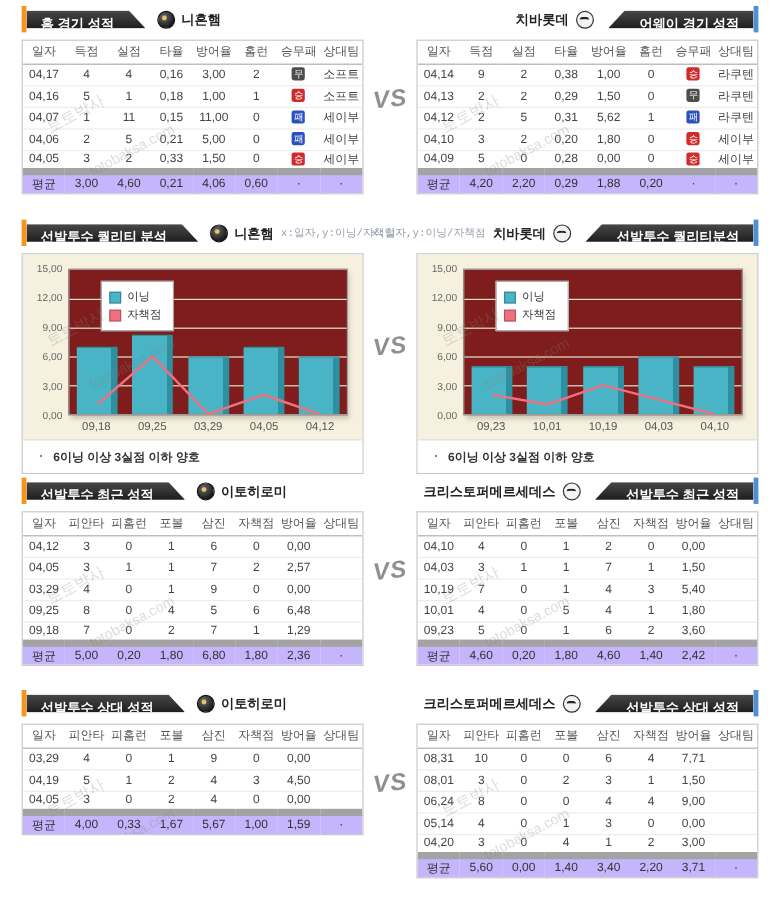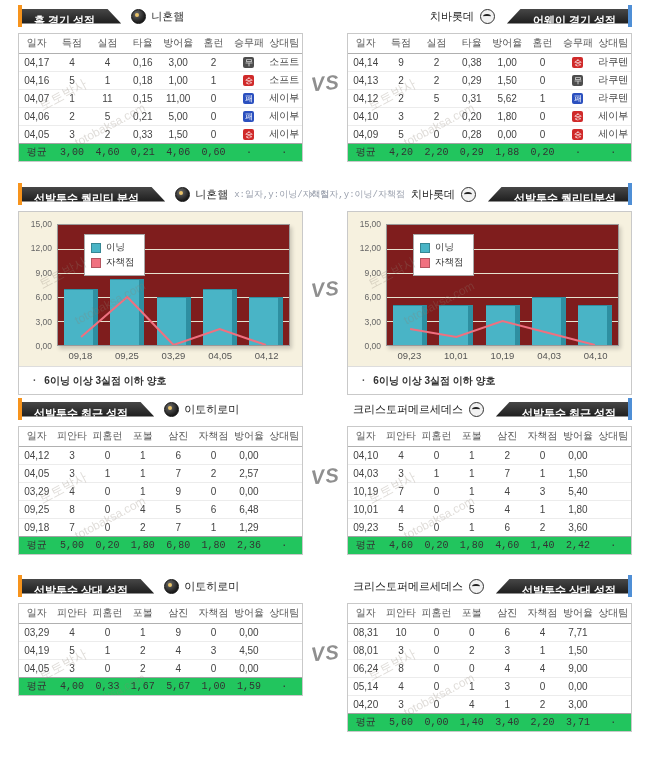--- a/index.html
+++ b/index.html
@@ -17,36 +17,36 @@
   .stripe.orange { background:#f7941d; }
   .stripe.blue { background:#4f8fd6; }
   .ribbon { height:15px; line-height:22px; color:#fff; font-size:11px; font-weight:bold; background:linear-gradient(#474747,#1d1d1d); white-space:nowrap; }
   .ribbon.l { clip-path:polygon(0 0, calc(100% - 14px) 0, 100% 100%, 0 100%); padding:0 26px 0 12px; }
   .ribbon.r { clip-path:polygon(14px 0, 100% 0, 100% 100%, 0 100%); padding:0 12px 0 26px; margin-left:6px; }
   .logo { width:15px; height:15px; border-radius:50%; flex:0 0 15px; margin:0 5px 0 10px; position:relative; }
   .logo.dark { background:radial-gradient(circle at 35% 30%, #6a6a6a, #1c1c1c 70%); border:1px solid #111; }
   .logo.dark::after { content:""; position:absolute; left:3px; top:3px; width:4px; height:4px; border-radius:50%; background:#e9c36a; }
   .logo.mascot { background:#f2f2f2; border:1px solid #333; margin:0 6px 0 6px; }
   .logo.mascot::after { content:""; position:absolute; left:2px; top:4px; width:8px; height:3px; border-radius:50% 50% 0 0; border-top:2px solid #222; }
-  .team-name { font-size:11px; font-weight:normal; color:#222; white-space:nowrap; }
+  .team-name { font-size:11px; font-weight:bold; color:#222; white-space:nowrap; }
   .sec-header.rhs { justify-content:flex-end; }
   .axis-note { font-size:9px; color:#9aa0ad; white-space:nowrap; margin:0 6px;font-family:Liberation Mono, monospace; }
 
   
   .card { border:1px solid #c9c9c9; background:#fff; position:relative; overflow:hidden; }
   .wm { position:absolute; color:rgba(140,130,115,0.28); font-size:13px; transform:rotate(-28deg); pointer-events:none; white-space:nowrap; z-index:5; }
   .wm1 { left:18px; top:52px; }
   .wm2 { left:52px; top:84px; font-size:12px; }
 
   
   table { width:100%; border-collapse:collapse; table-layout:fixed; }
   th { height:19px; font-size:10px; font-weight:normal; color:#555; border-bottom:1px solid #ადsolid; }
   th { border-bottom:1px solid #b0b0b0; }
   td { height:18px; font-size:10px; color:#444; text-align:center; border-top:1px solid #ececec; }
-  tr.avg td { background:#22c55e; border-top:1px solid #a3a3a3; color:#333;font-family:Liberation Mono, monospace; }
+  tr.avg td { background:#c4b5fd; border-top:6px solid #a3a3a3; color:#333; }
   td.dotcell { color:#777; }
   .badge { display:inline-block; width:11px; height:11px; line-height:11px; border-radius:2px; color:#fff; font-size:8px; text-align:center; vertical-align:middle; }
 
   
   .chart-card { height:184px; display:flex; flex-direction:column; }
   .chart-zone { flex:1; background:#f6f1df; padding:12px 12px 2px 6px; display:grid; grid-template-columns:32px 1fr; grid-template-rows:1fr 18px; }
   .yticks { position:relative; }
   .yticks span { position:absolute; right:5px; transform:translateY(-50%); font-size:8.5px; color:#666; }
   .plot { position:relative; border:1px solid #9a9a9a; background:#7f1d1d; box-shadow:2px 3px 4px rgba(0,0,0,0.18); }
   .gridline { position:absolute; left:0; right:0; border-top:1px solid #e7e2cf; }

